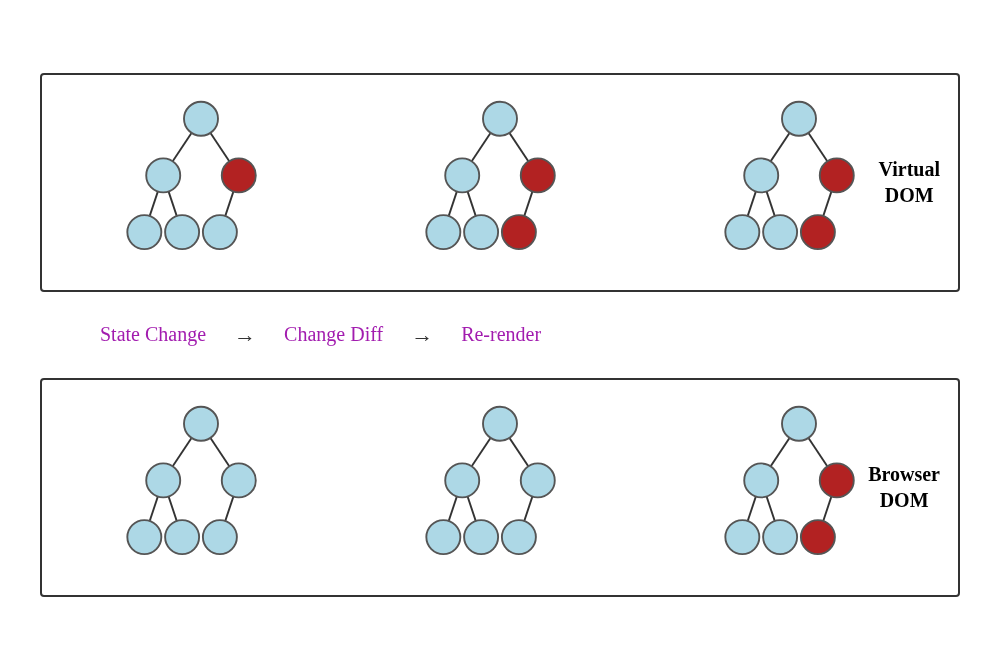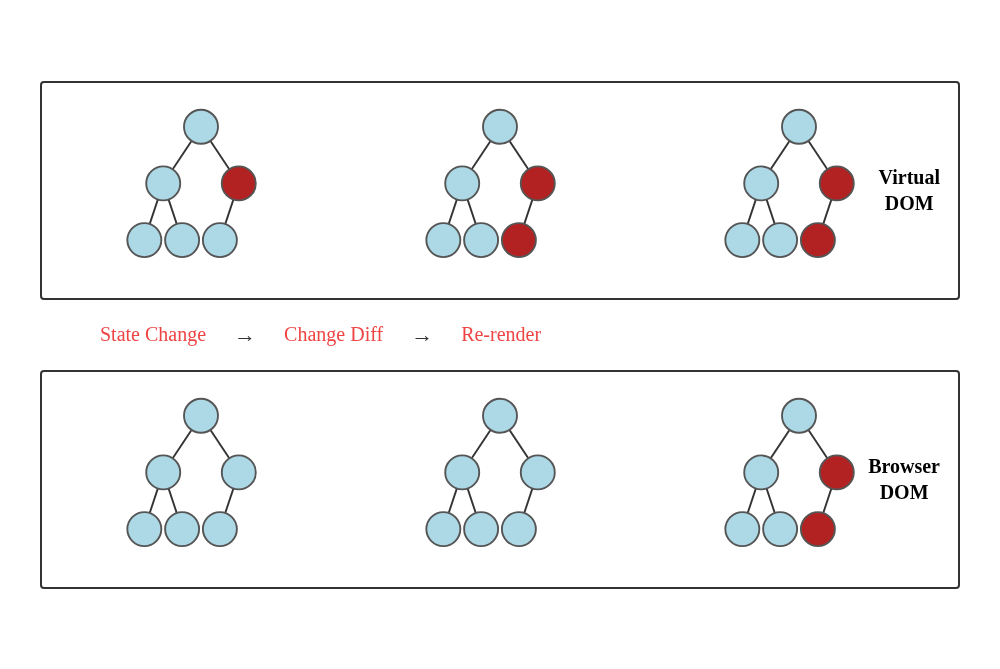--- a/index.html
+++ b/index.html
@@ -12,21 +12,21 @@
       flex-direction: column;
       align-items: center;
       justify-content: center;
       padding: 20px 40px;
     }
 
     .diagram-container {
       width: 100%;
       display: flex;
       flex-direction: column;
-      gap: 8px;
+      gap: 16px;
     }
 
     .box {
       border: 2px solid #333;
       border-radius: 4px;
       padding: 20px 10px;
       display: flex;
       flex-direction: row;
       align-items: center;
       justify-content: space-around;
@@ -49,21 +49,21 @@
       display: flex;
       flex-direction: row;
       align-items: center;
       justify-content: flex-start;
       padding: 14px 10px 14px 60px;
       gap: 0;
     }
 
     .flow-label {
       font-size: 20px;
-      color: #ef4444;
+      color: #a21caf;
     }
 
     .flow-arrow {
       font-size: 22px;
       color: #333;
       margin: 0 28px;
     }
 
     
     .tree-wrap {

